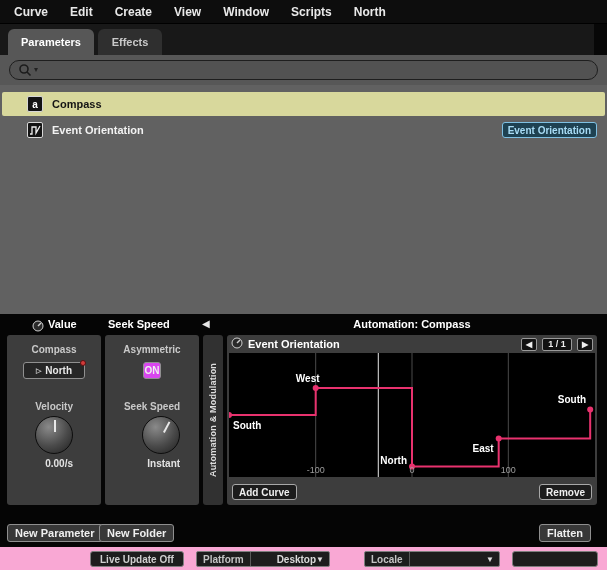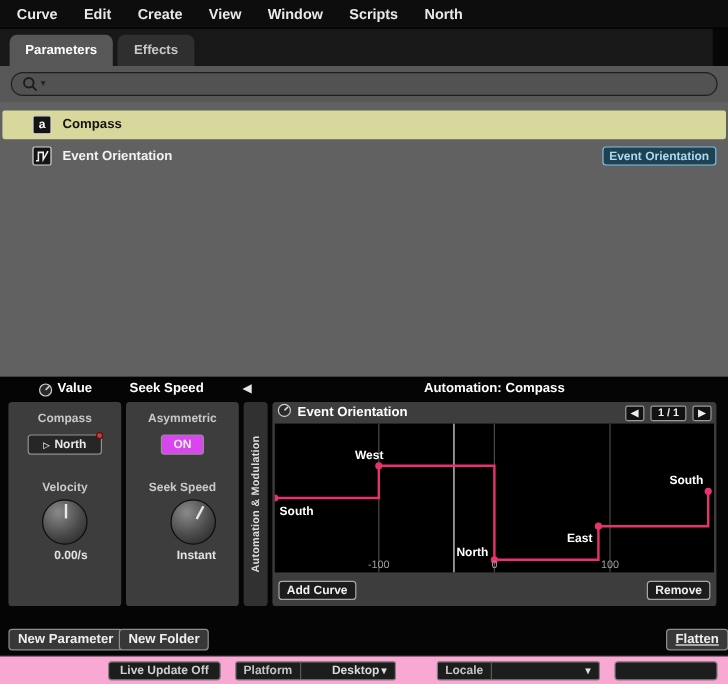--- a/index.html
+++ b/index.html
@@ -51,21 +51,21 @@
            display:flex; flex-direction:column; align-items:center; }
   .panel.p1 { left:7px; }
   .panel.p2 { left:105px; }
   .ptitle { margin-top:9px; font-size:10px; font-weight:bold; color:#c9c9c9; }
   .dropdown { position:relative; margin-top:7px; width:62px; height:17px; background:#262626; border:1px solid #909090;
               border-radius:3px; display:flex; align-items:center; justify-content:center; gap:4px;
               color:#e8e8e8; font-size:10px; font-weight:bold; }
   .dd-arrow { font-size:7px; color:#cfcfcf; }
   .reddot { position:absolute; right:-2px; top:-3px; width:6px; height:6px; background:#d23a3a;
             border:1px solid #5a1010; border-radius:50%; }
-  .btn-on { margin-top:7px; width:36px; height:17px; background:#d946ef; border:1px solid #909090; border-radius:3px;
+  .btn-on { margin-top:7px; width:18px; height:17px; background:#d946ef; border:1px solid #909090; border-radius:3px;
             color:#efefef; font-size:10px; font-weight:bold; display:flex; align-items:center; justify-content:center; }
   .spacer { flex:1; }
   .knob { position:relative; width:38px; height:38px; border-radius:50%; border:1px solid #0d0d0d; margin-top:4px;
           background:radial-gradient(circle at 35% 28%, #8a8a8a, #4a4a4a 55%, #1f1f1f 100%); }
   .knob .pointer { position:absolute; left:18px; top:3px; width:2px; height:12px; background:#e8e8e8;
                    transform-origin:1px 16px; }
   .knob.rot .pointer { transform:rotate(28deg); }
   .kgroup { display:flex; flex-direction:column; align-items:flex-end; }
   .kgroup .ktitle { margin-top:22px; font-size:10px; font-weight:bold; color:#c9c9c9; }
   .kgroup .kvalue { margin-top:4px; margin-bottom:8px; font-size:10px; font-weight:bold; color:#e3e3e3; }
@@ -87,21 +87,21 @@
   .autofooter { position:absolute; left:0; bottom:0; width:370px; height:26px; display:flex; align-items:center;
                 justify-content:space-between; padding:0 5px; }
   .mini-btn { height:16px; background:#1c1c1c; border:1px solid #a8a8a8; border-radius:3px; color:#efefef;
               font-size:10px; font-weight:bold; display:flex; align-items:center; padding:0 6px; }
 
   
   .footer-btn { position:absolute; top:524px; height:18px; background:#383838; border:1px solid #8f8f8f; border-radius:3px;
                 color:#efefef; font-size:11px; font-weight:bold; display:flex; align-items:center; padding:0 7px; }
   .fb-newparam { left:7px; }
   .fb-newfolder { left:99px; }
-  .fb-flatten { right:0;text-decoration:underline; }
+  .fb-flatten { right:16px; }
 
   .statusbar { position:absolute; left:0; top:546px; width:607px; height:24px; background:#f9a8d4; border-top:1px solid #060606; }
   .st-pill { position:absolute; top:4px; height:16px; background:#1d1d1d; border:1px solid #7e7e7e; border-radius:3px;
              display:flex; align-items:center; color:#cfcfcf; font-size:10px; font-weight:bold; }
   .st-live { left:90px; padding:0 9px; }
   .st-combo { position:absolute; top:4px; height:16px; background:#1d1d1d; border:1px solid #7e7e7e; border-radius:2px;
               display:flex; align-items:center; color:#dadada; font-size:10px; font-weight:bold;text-align:right; }
   .st-platform { left:196px; width:134px; }
   .st-locale { left:364px; width:136px; }
   .combo-label { padding:0 6px; border-right:1px solid #5a5a5a; height:100%; display:flex; align-items:center; color:#c3c3c3; }

